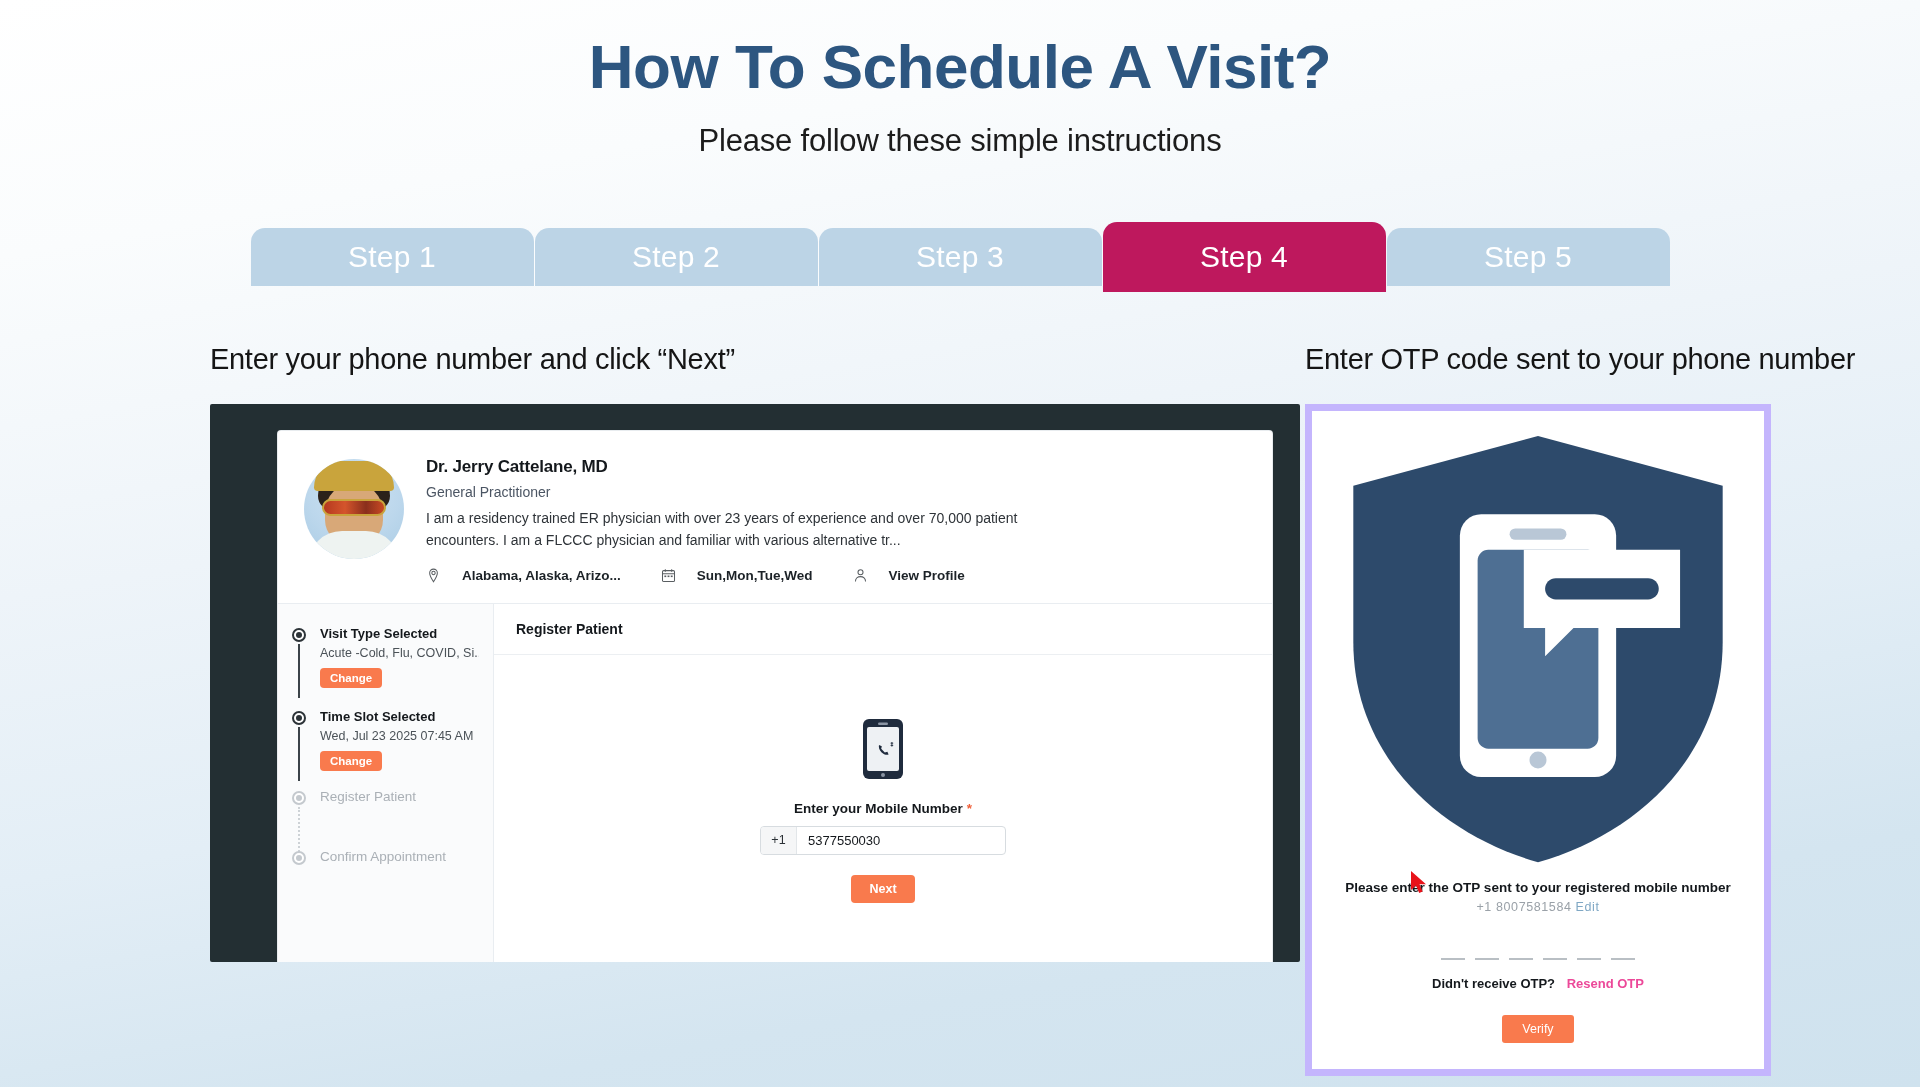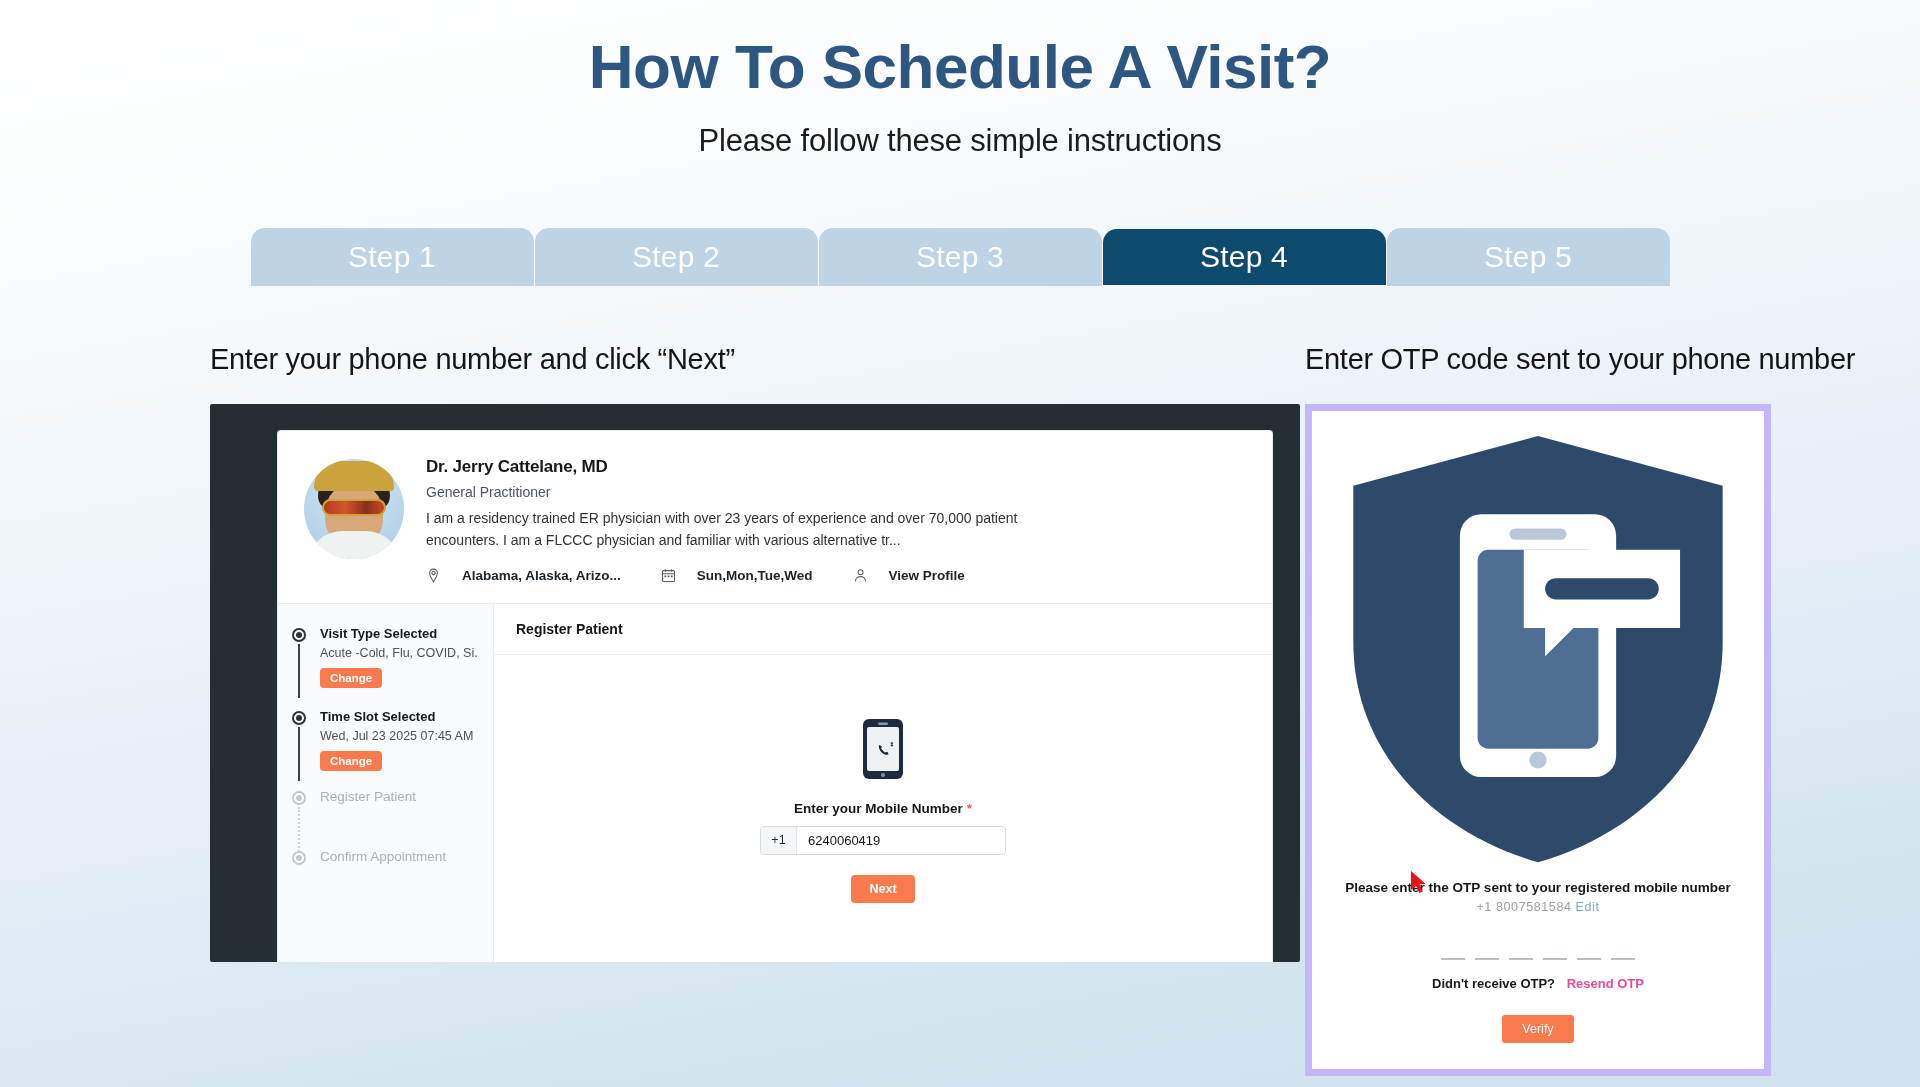--- a/index.html
+++ b/index.html
@@ -53,22 +53,22 @@
     justify-content: center;
     font-size: 30px;
     color: #ffffff;
     background: #bcd4e6;
     border-radius: 14px 14px 0 0;
     position: relative;
     letter-spacing: 0.2px;
   }
   .step-tab + .step-tab { margin-left: 1px; }
   .step-tab.active {
-    background: #0c4a6e;
-    height: 56px;
+    background: #be185d;
+    height: 70px;
     font-weight: 500;
     z-index: 3;
     box-shadow: 0 0 0 0 rgba(0,0,0,0);
   }
   .step-tab:not(.active)::after {
     content: "";
     position: absolute;
     right: -1px;
     top: 10px;
     bottom: 0;
@@ -458,21 +458,21 @@
                 </svg>
               </span>
 
               <div class="field-label">
                 <span>Enter your Mobile Number</span>
                 <span class="req">*</span>
               </div>
 
               <div class="phone-row">
                 <div class="cc">+1</div>
-                <div class="phone-val">6240060419</div>
+                <div class="phone-val">5377550030</div>
               </div>
 
               <button class="next-btn">Next</button>
             </div>
           </div>
 
         </div>
       </div>
     </div>
   </div>

